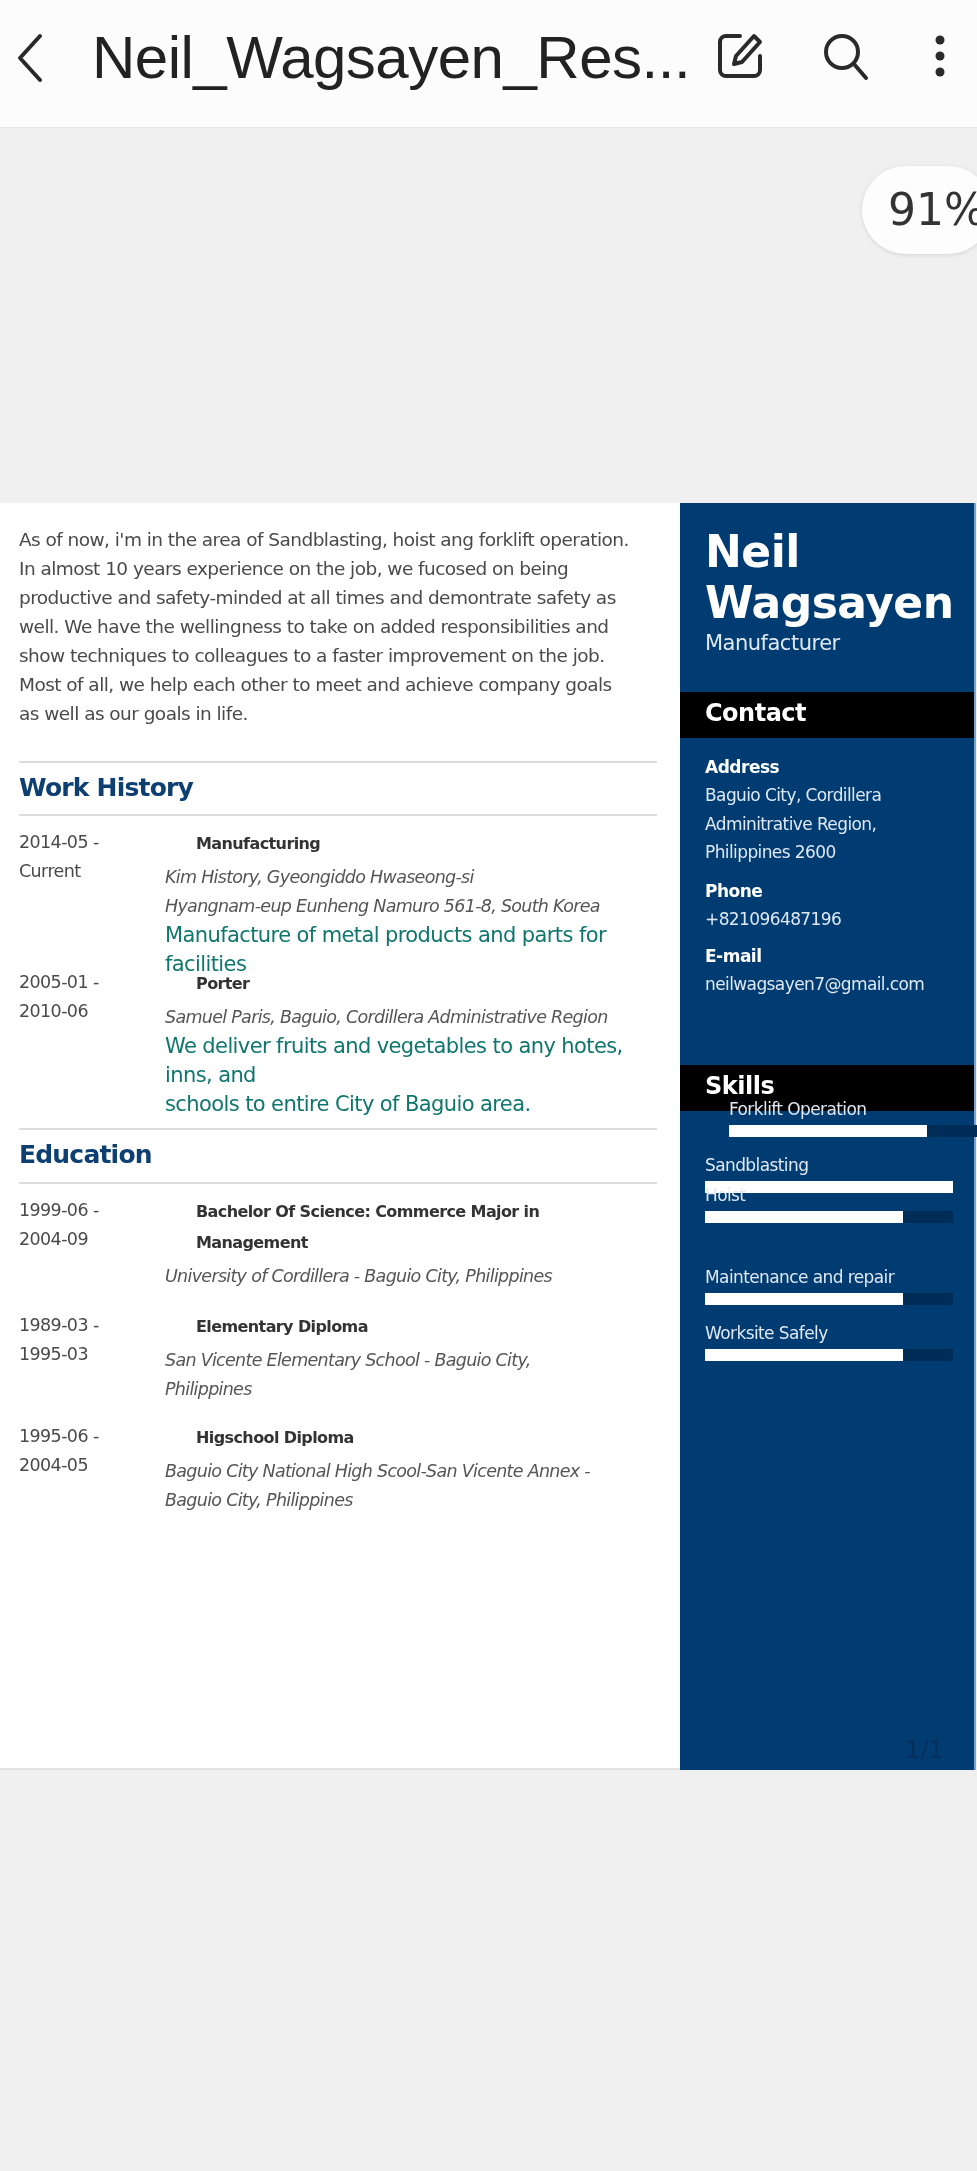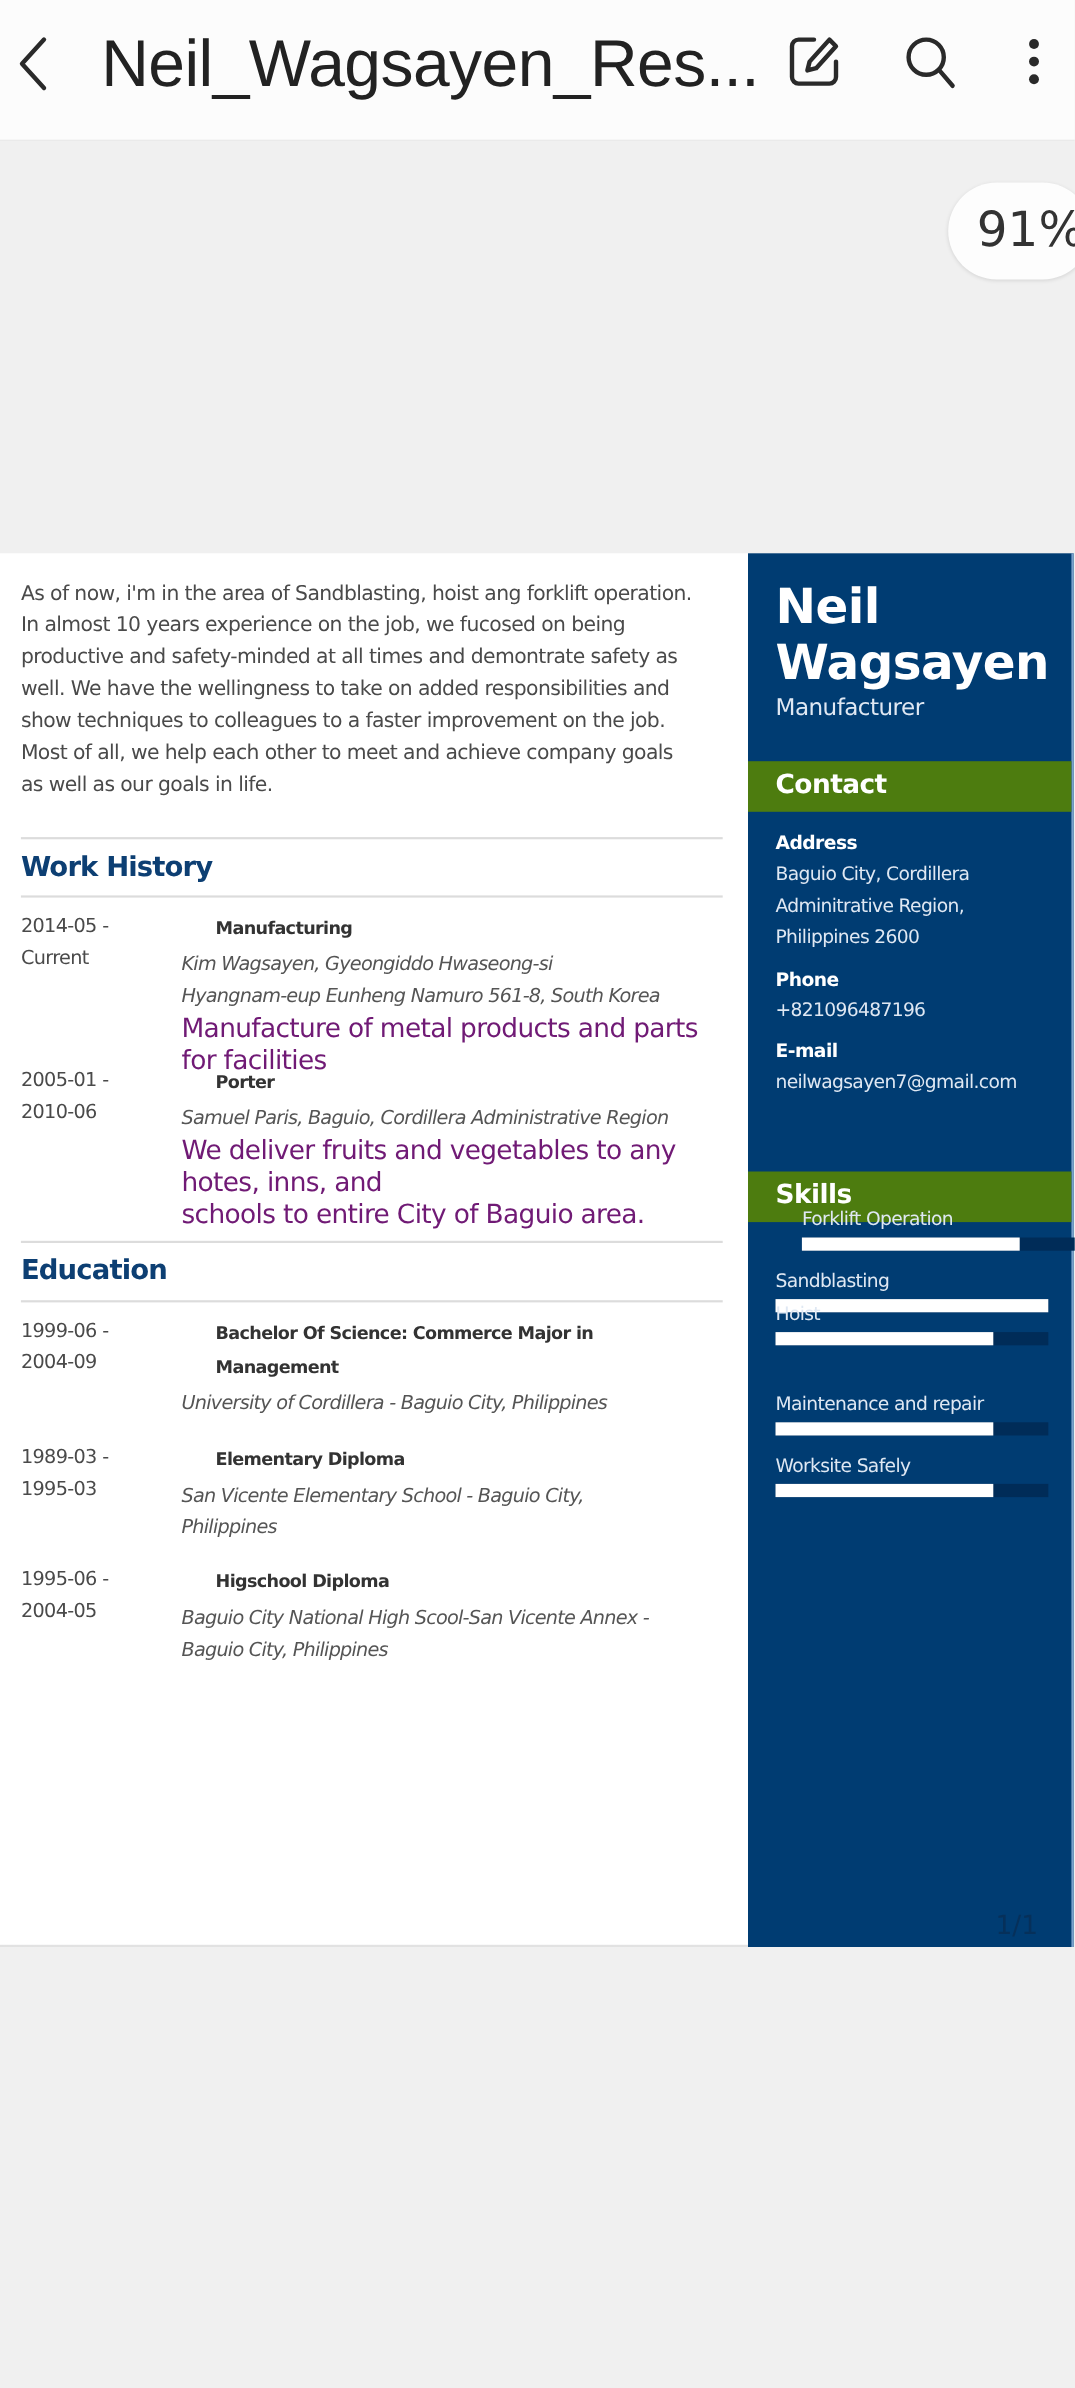--- a/index.html
+++ b/index.html
@@ -13,24 +13,24 @@
   .left { position: absolute; left: 0; top: 0; width: 680px; height: 1267px; background: #fff; border-bottom: 2px solid #e2e2e2; }
   .side { position: absolute; left: 680px; top: 0; width: 296px; height: 1267px; background: #003c72; border-right: 2px solid #7aa2cc; }
   .summary { position: absolute; left: 19px; top: 22px; width: 640px; font-size: 18.5px; line-height: 29px; color: #4a4a4a; font-family: "DejaVu Sans", sans-serif; letter-spacing: -0.55px; }
   .rule { position: absolute; left: 19px; width: 638px; height: 2px; background: #dcdcdc; }
   .sec-title { position: absolute; left: 19px; font-size: 25px; font-weight: bold; color: #0d3f73; font-family: "DejaVu Sans", sans-serif; letter-spacing: -0.8px; }
   .entry { position: absolute; left: 19px; width: 640px; }
   .date { position: absolute; left: 0; top: 0; width: 130px; font-size: 17.5px; line-height: 29px; color: #4a4a4a; font-family: "DejaVu Sans", sans-serif; letter-spacing: -0.6px; }
   .body { position: absolute; left: 146px; top: 0; width: 500px; }
   .job { font-size: 16px; font-weight: bold; color: #333; line-height: 31px; font-family: "DejaVu Sans", sans-serif; letter-spacing: -0.6px; margin-left: 31px; }
   .sub { font-size: 17.5px; font-style: italic; color: #555; line-height: 29px; font-family: "DejaVu Sans", sans-serif; letter-spacing: -0.7px; margin-top: 4px; }
-  .desc { font-size: 24px; color: #701a75; line-height: 29px; font-family: "DejaVu Sans", sans-serif; letter-spacing: -0.6px; }
+  .desc { font-size: 21px; color: #0f766e; line-height: 29px; font-family: "DejaVu Sans", sans-serif; letter-spacing: -0.6px; }
   .name { position: absolute; left: 25px; top: 23px; font-size: 44px; line-height: 51px; font-weight: bold; color: #fff; font-family: "DejaVu Sans", sans-serif; letter-spacing: -0.5px; }
   .role { position: absolute; left: 25px; top: 128px; font-size: 21px; color: #dfe8f3; font-family: "DejaVu Sans", sans-serif; letter-spacing: -0.5px; }
-  .band { position: absolute; left: 0; width: 294px; height: 46px; background: #4d7c0f; }
+  .band { position: absolute; left: 0; width: 294px; height: 46px; background: #000000; }
   .band span { position: absolute; left: 25px; top: 7px; font-size: 24px; font-weight: bold; color: #fff; font-family: "DejaVu Sans", sans-serif; letter-spacing: -0.5px; }
   .clabel { position: absolute; left: 25px; font-size: 17px; font-weight: bold; color: #fff; font-family: "DejaVu Sans", sans-serif; letter-spacing: -0.5px; }
   .cval { position: absolute; left: 25px; width: 262px; font-size: 17px; color: #dfe8f3; line-height: 28.5px; font-family: "DejaVu Sans", sans-serif; letter-spacing: -0.6px; }
   .skill { position: absolute; left: 25px; width: 248px; }
   .skill-label { font-size: 17px; color: #dfe8f3; font-family: "DejaVu Sans", sans-serif; letter-spacing: -0.6px; line-height: 24px; }
   .bar { margin-top: 4px; width: 248px; height: 12px; background: #002c58; position: relative; }
   .bar-fill { position: absolute; left: 0; top: 0; height: 12px; background: #fff; }
   .pagenum { position: absolute; left: 225px; top: 1233px; font-size: 24px; color: #06305a; font-family: "DejaVu Sans", sans-serif; }
 </style>
 </head>
@@ -83,21 +83,21 @@
     <div class="rule" style="top:311px;"></div>
 
     <div class="entry" style="top:325px;">
       <div class="date">
         <div>2014-05 -</div>
         <div>Current</div>
       </div>
       <div class="body">
         <div class="job">Manufacturing</div>
         <div class="sub">
-          <div>Kim Wagsayen, Gyeongiddo Hwaseong-si</div>
+          <div>Kim History, Gyeongiddo Hwaseong-si</div>
           <div>Hyangnam-eup Eunheng Namuro 561-8, South Korea</div>
         </div>
         <div class="desc">Manufacture of metal products and parts for facilities</div>
       </div>
     </div>
 
     <div class="entry" style="top:465px;">
       <div class="date">
         <div>2005-01 -</div>
         <div>2010-06</div>

